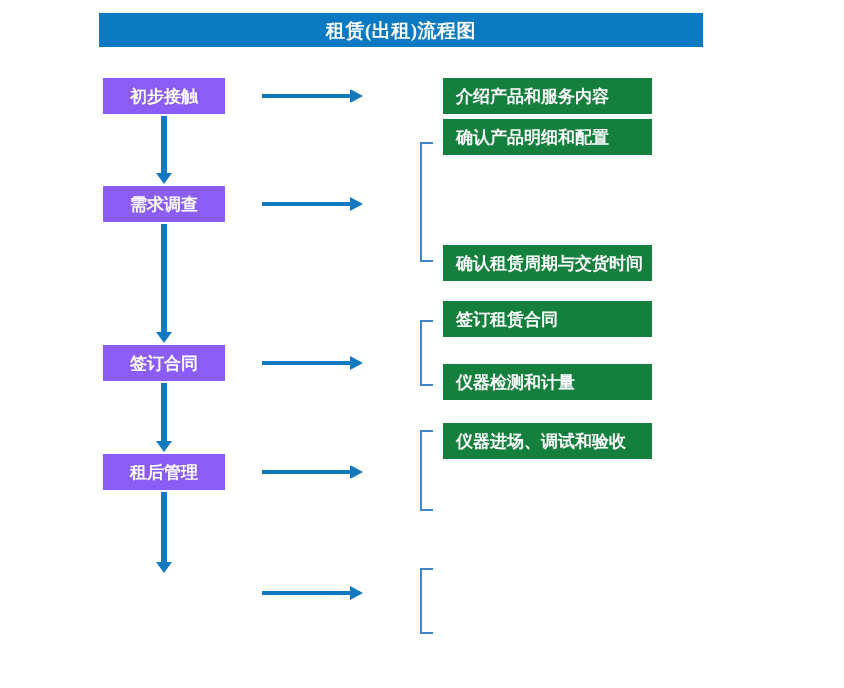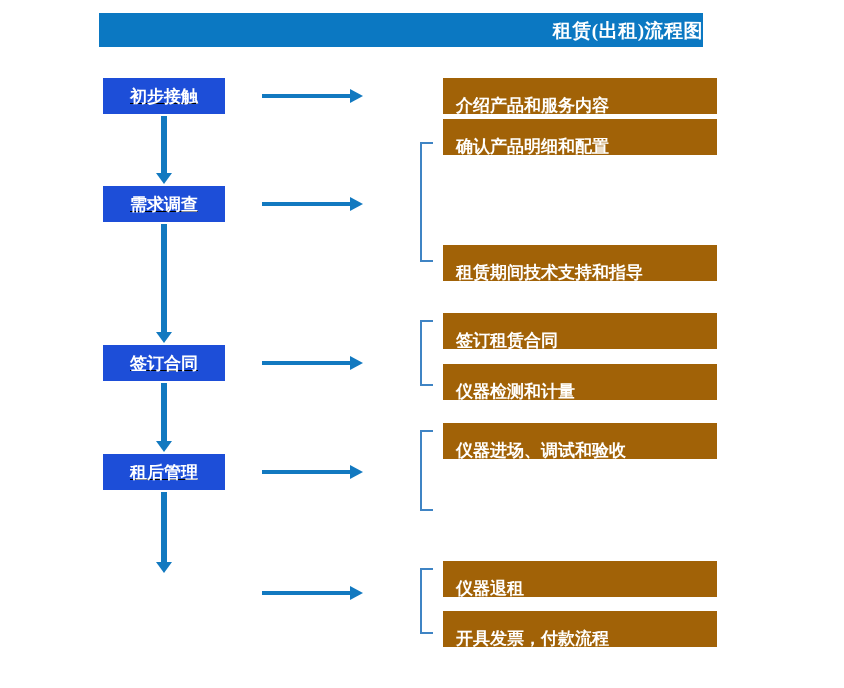--- a/index.html
+++ b/index.html
@@ -22,58 +22,57 @@
   
   .title-bar {
     position: absolute;
     left: 99px;
     top: 13px;
     width: 604px;
     height: 34px;
     background: #0b78c2;
     display: flex;
     align-items: center;
-    justify-content: flex-end;
+    justify-content: center;
   }
   .title-bar .title-text {
     color: #ffffff;
     font-size: 19px;
     font-weight: bold;
     letter-spacing: 0.5px;
     line-height: 1;
   }
 
   
   .stage-box {
     position: absolute;
     left: 103px;
     width: 122px;
     height: 36px;
-    background: #1d4ed8;
+    background: #8b5cf6;
     display: flex;
     align-items: center;
     justify-content: center;
-    text-decoration: underline;
   }
   .stage-box .stage-label {
     color: #ffffff;
     font-size: 17px;
     font-weight: bold;
     line-height: 1;
   }
 
   
   .detail-box {
     position: absolute;
     left: 443px;
-    width: 274px;
+    width: 209px;
     height: 36px;
-    background: #a16207;
+    background: #15803d;
     display: flex;
-    align-items: flex-end;
+    align-items: center;
   }
   .detail-box .detail-label {
     color: #ffffff;
     font-size: 17px;
     font-weight: bold;
     line-height: 1;
     padding-left: 13px;
     white-space: nowrap;
   }
 
@@ -204,34 +203,28 @@
   <div class="bracket" style="top:568px;height:66px"></div>
 
   <div class="detail-box" style="top:78px">
     <span class="detail-label">介绍产品和服务内容</span>
   </div>
 
   <div class="detail-box" style="top:119px">
     <span class="detail-label">确认产品明细和配置</span>
   </div>
   <div class="detail-box" style="top:245px">
-    <span class="detail-label">租赁期间技术支持和指导</span>
-  </div>
-
-  <div class="detail-box" style="top:313px">
+    <span class="detail-label">确认租赁周期与交货时间</span>
+  </div>
+
+  <div class="detail-box" style="top:301px">
     <span class="detail-label">签订租赁合同</span>
   </div>
   <div class="detail-box" style="top:423px">
     <span class="detail-label">仪器进场、调试和验收</span>
   </div>
 
   <div class="detail-box" style="top:364px">
     <span class="detail-label">仪器检测和计量</span>
   </div>
 
-  <div class="detail-box" style="top:561px">
-    <span class="detail-label">仪器退租</span>
-  </div>
-  <div class="detail-box" style="top:611px">
-    <span class="detail-label">开具发票，付款流程</span>
-  </div>
 
 </div>
 
 </body></html>

